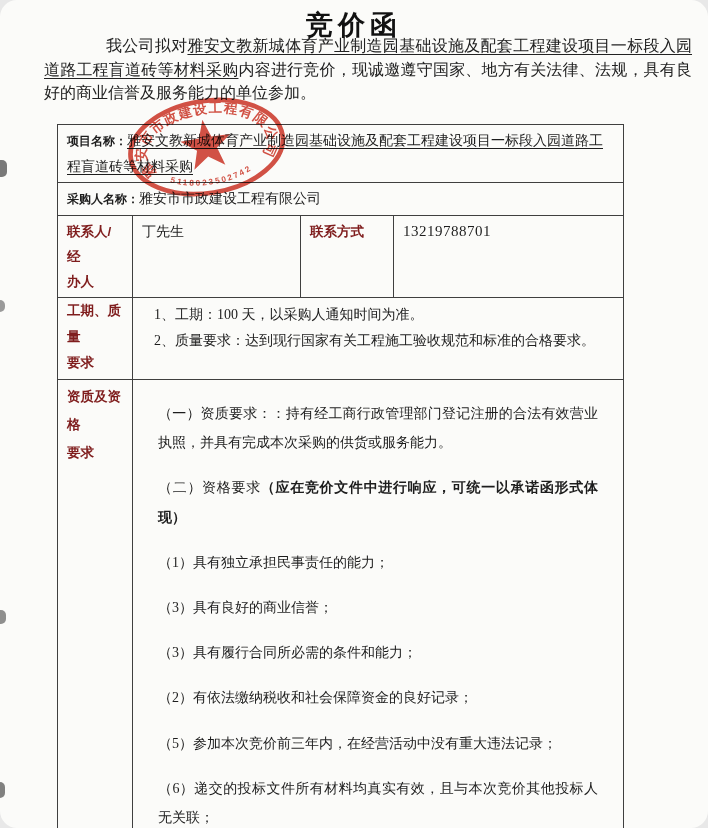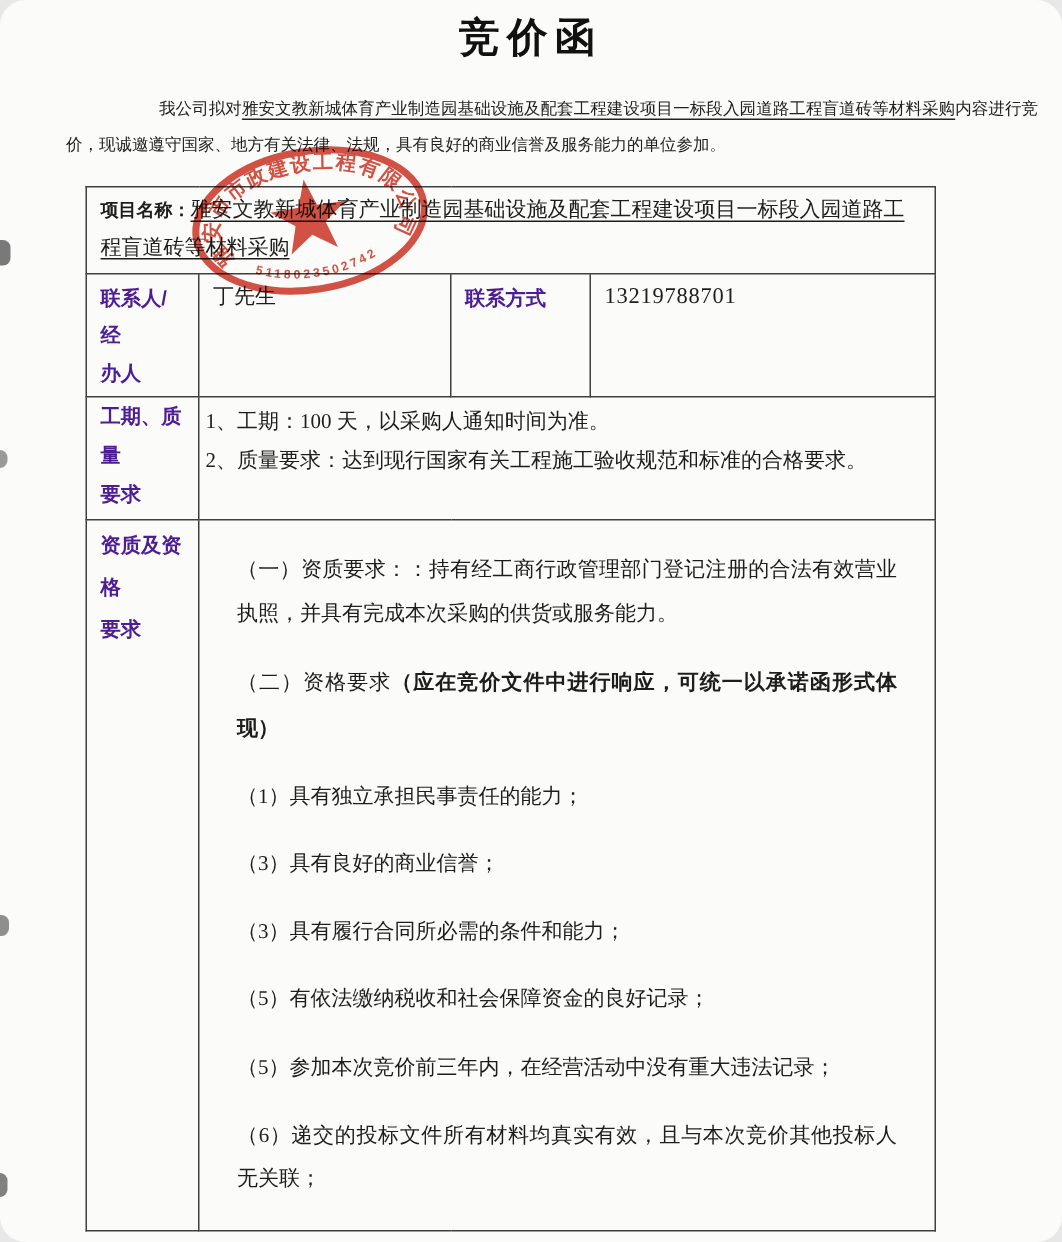--- a/index.html
+++ b/index.html
@@ -6,38 +6,38 @@
   .page{
     position:relative;width:708px;height:828px;margin:0 auto;
     background:#fbfbf9;overflow:hidden;
     font-family:"Liberation Serif","DejaVu Serif",serif;color:#1c1c1c;border-radius:17px;
   }
   .title{
     position:absolute;top:7px;left:0;width:708px;text-align:center;
     font-size:27px;font-weight:bold;letter-spacing:5px;color:#111;
   }
   .intro{
-    position:absolute;top:62px;left:44px;width:648px;
-    font-size:11px;line-height:23.6px;text-align:justify;text-indent:62px;
+    position:absolute;top:34px;left:44px;width:648px;
+    font-size:16px;line-height:23.6px;text-align:justify;text-indent:62px;
     color:#222;
   }
   .u{text-decoration:underline;text-underline-offset:3px;}
   table.doc{
     position:absolute;left:57px;top:124px;width:566px;
     border-collapse:collapse;table-layout:fixed;
     font-size:14px;color:#1d1d1d;
   }
   table.doc td{
     border:1.6px solid #3f3f3f;vertical-align:top;
     padding:3px 9px;line-height:25px;overflow:hidden;
   }
   td.lbl{
     font-family:"Liberation Sans","DejaVu Sans",sans-serif;
     font-weight:bold;font-size:13.5px;line-height:24px;
-    padding:4px 4px 4px 7px;color:#4c1d95;
+    padding:4px 4px 4px 7px;color:#7f1d1d;
   }
   .lbl .l2c{text-align:left;}
   .lbl .l2i{padding-left:8px;}
   tr.r1{height:58px}
   tr.r2{height:29px}
   tr.r3{height:57px}
   tr.r4{height:65px}
   tr.r5{height:60px}
   tr.r6{height:57px}
   tr.r7{height:303px}
@@ -74,56 +74,59 @@
         <col style="width:168px">
         <col style="width:93px">
         <col style="width:230px">
       </colgroup>
 
     <tbody>
         <tr class="r1">
       <td colspan="4" class="cell-wide"><span class="inline-lbl">项目名称：</span><span class="u">雅安文教新城体育产业制造园基础设施及配套工程建设项目一标段入园道路工程盲道砖等材料采购</span></td>
     </tr>
 
+    <tr class="r2">
+      <td colspan="4"><span class="inline-lbl">采购人名称：</span><span>雅安市市政建设工程有限公司</span></td>
+    </tr>
 
     <tr class="r3">
       <td class="lbl">
         <div>联系人/经</div>
         <div>办人</div>
       </td>
       <td>丁先生</td>
       <td class="lbl">联系方式</td>
       <td class="phone">13219788701</td>
     </tr>
 
 
 
     <tr class="r6">
       <td class="lbl" style="line-height:26px;padding-top:0;">
         <div>工期、质量</div>
         <div class="l2c">要求</div>
       </td>
-      <td colspan="3" style="padding:4px 4px;line-height:26px;margin-top:32px;">
+      <td colspan="3" style="padding:4px 21px;line-height:26px;margin-top:32px;">
         <div>1、工期：100 天，以采购人通知时间为准。</div>
         <div>2、质量要求：达到现行国家有关工程施工验收规范和标准的合格要求。</div>
       </td>
     </tr>
 
     <tr class="r7">
       <td class="lbl vmid" style="line-height:28px;">
         <div>资质及资格</div>
         <div class="l2c">要求</div>
       </td>
       <td colspan="3" class="qual">
         <p>（一）资质要求：：持有经工商行政管理部门登记注册的合法有效营业执照，并具有完成本次采购的供货或服务能力。</p>
         <p><span>（二）资格要求</span><span class="b">（应在竞价文件中进行响应，可统一以承诺函形式体现）</span></p>
         <p>（1）具有独立承担民事责任的能力；</p>
         <p>（3）具有良好的商业信誉；</p>
         <p>（3）具有履行合同所必需的条件和能力；</p>
-        <p>（5）有依法缴纳税收和社会保障资金的良好记录；</p>
+        <p>（2）有依法缴纳税收和社会保障资金的良好记录；</p>
         <p>（5）参加本次竞价前三年内，在经营活动中没有重大违法记录；</p>
         <p>（6）递交的投标文件所有材料均真实有效，且与本次竞价其他投标人无关联；</p>
 
       </td>
     </tr>
 
   </tbody>
     </table>
 
   <svg class="seal" viewBox="0 0 172 118">

